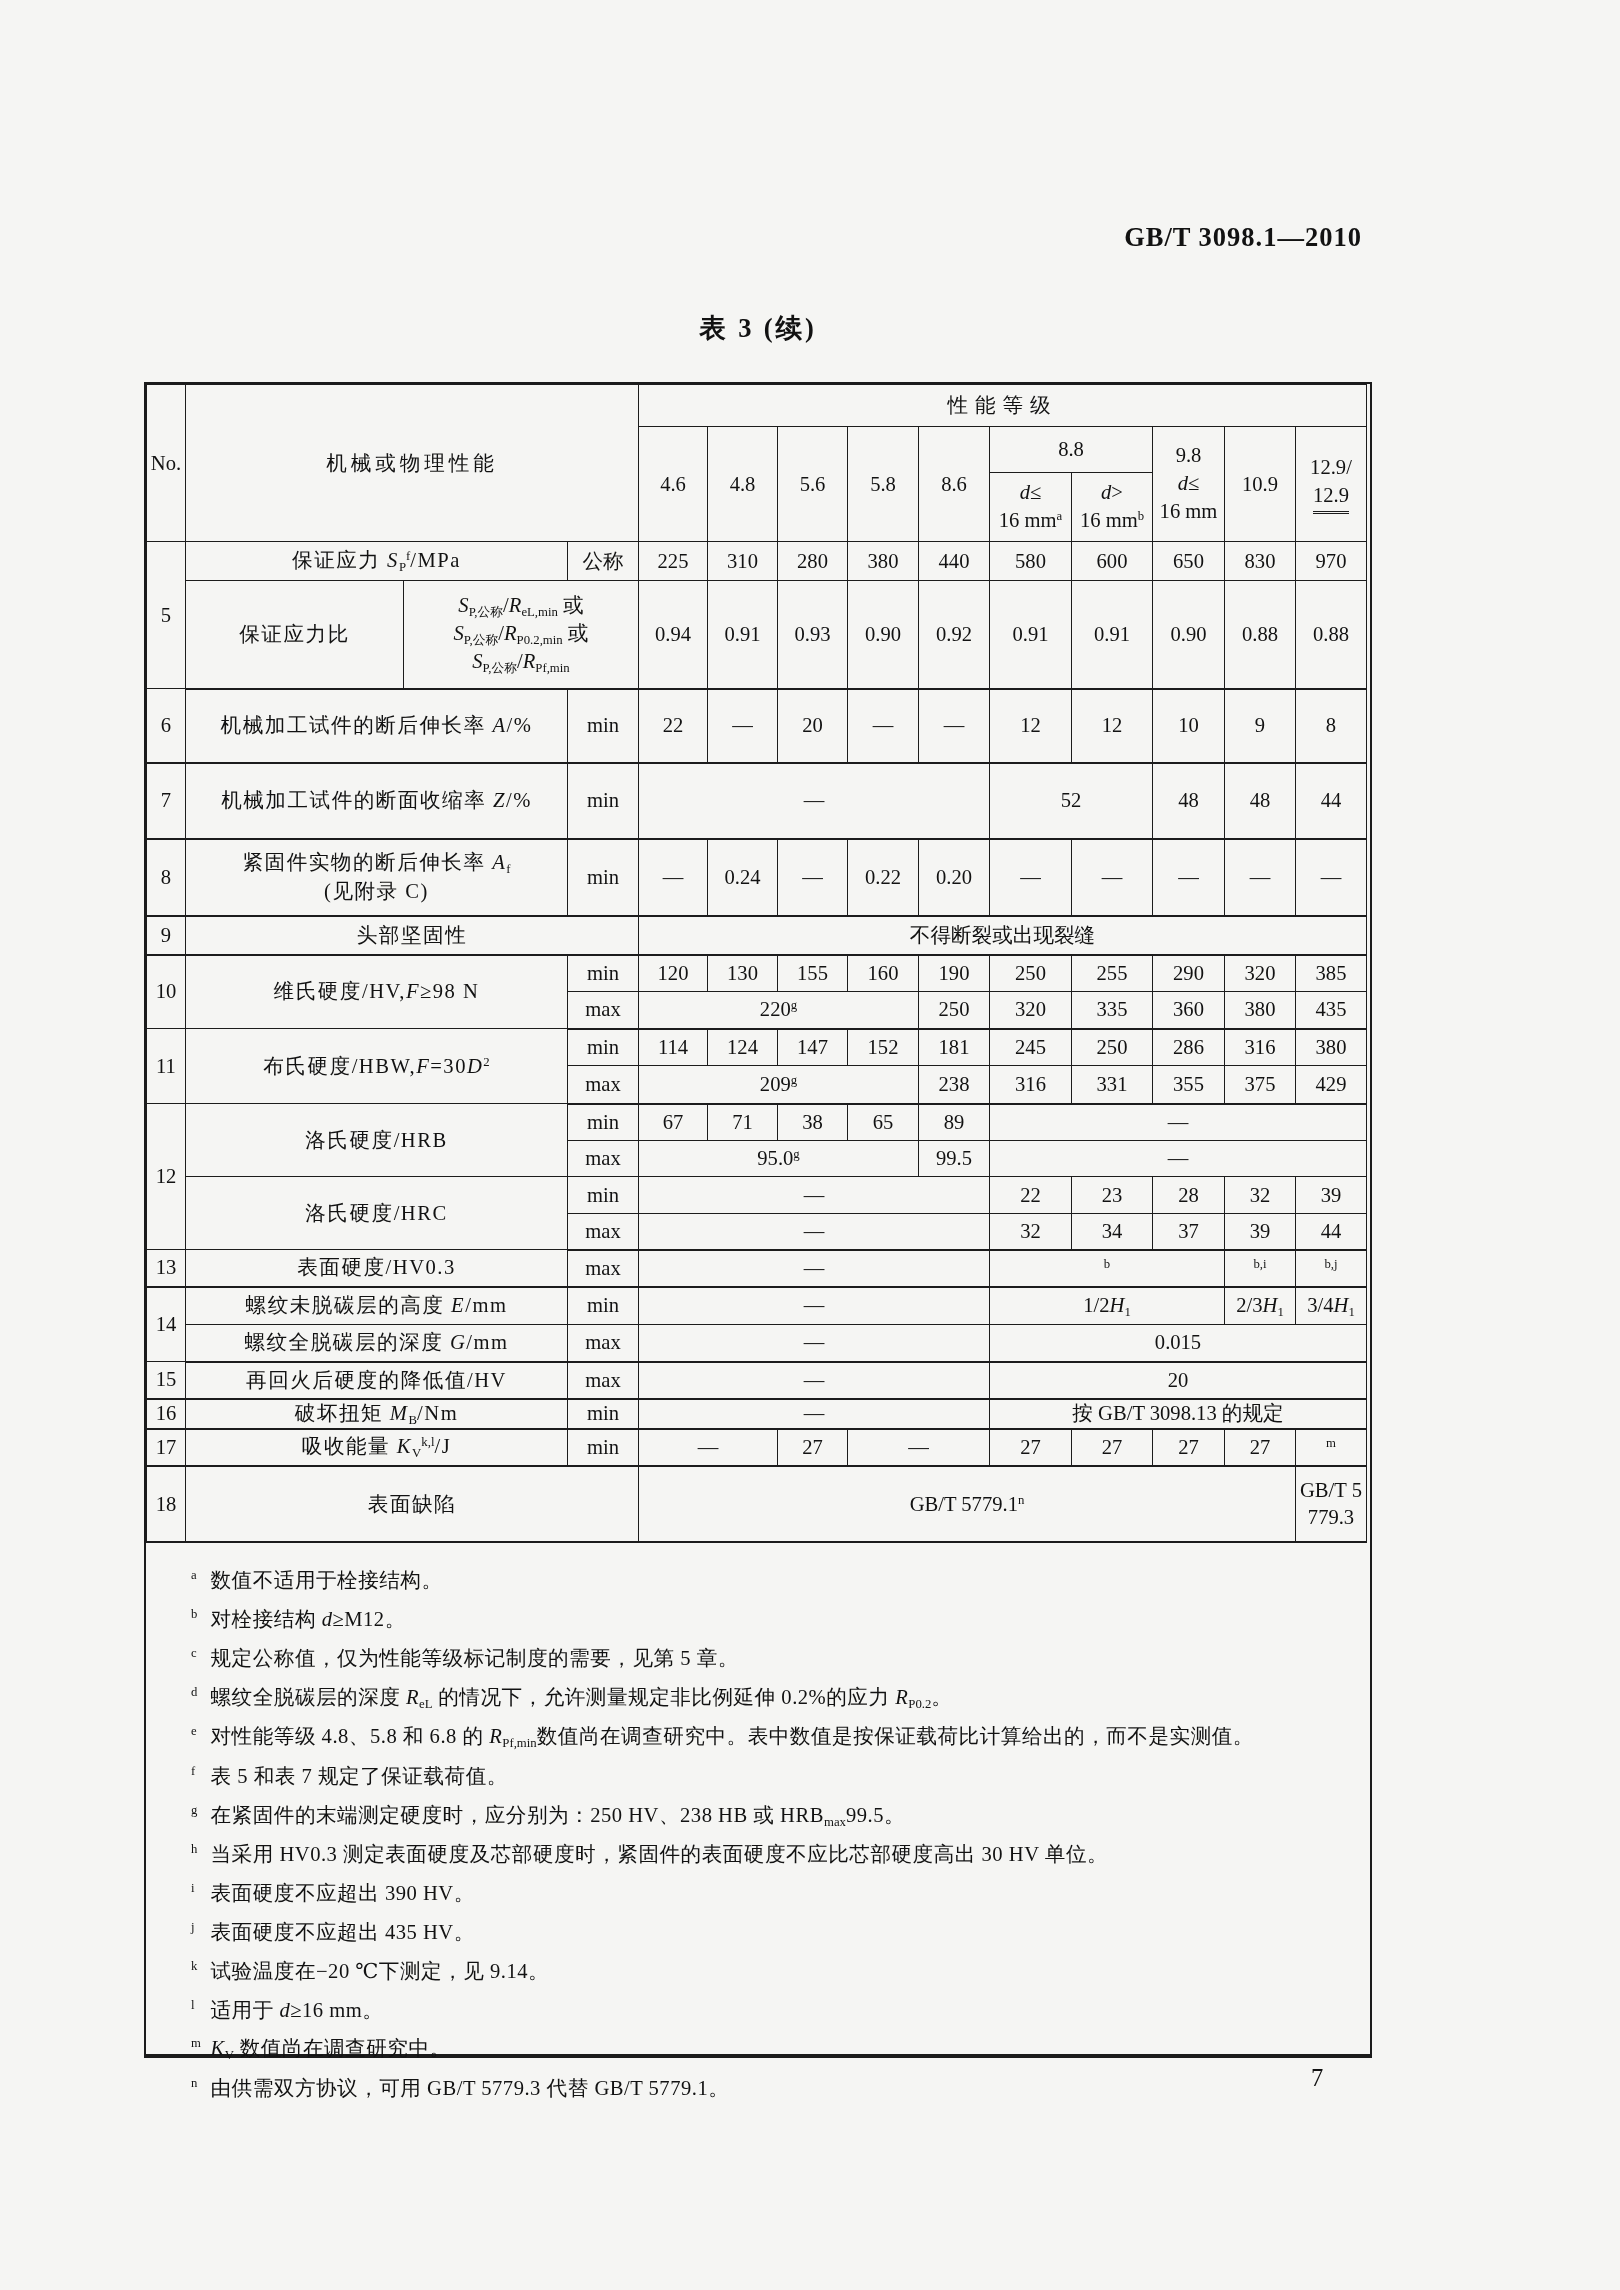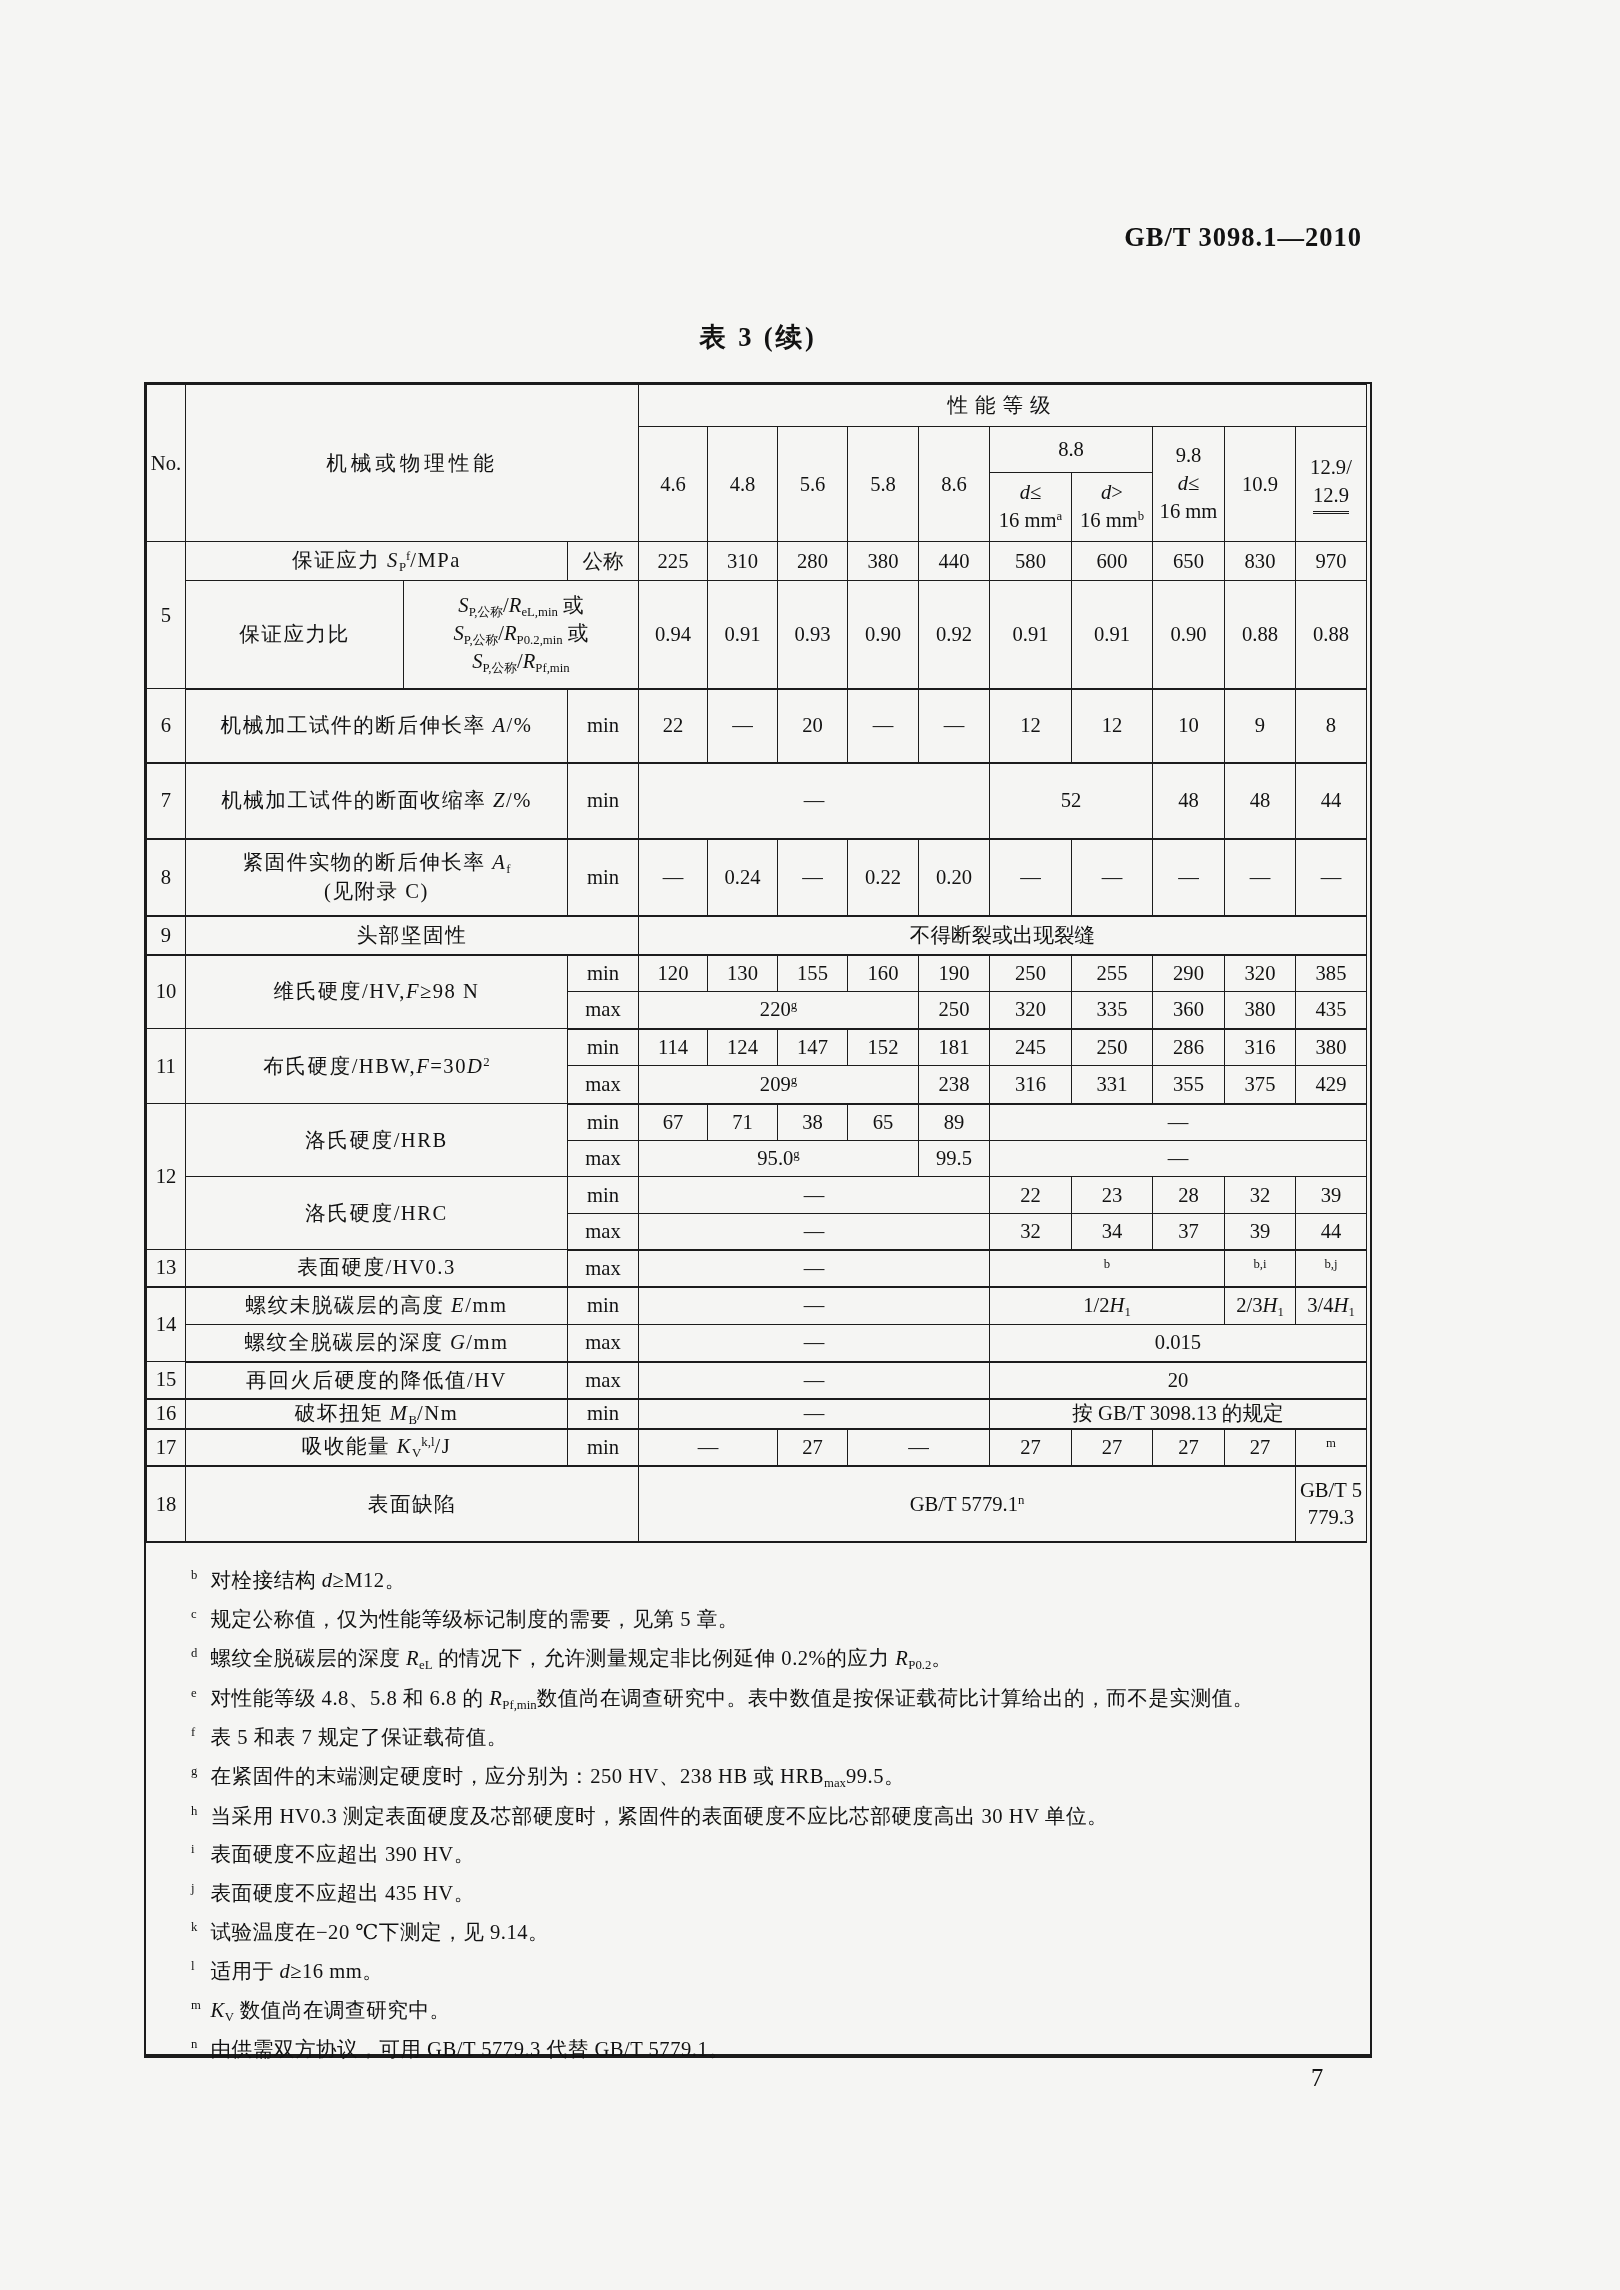--- a/index.html
+++ b/index.html
@@ -7,21 +7,21 @@
     width:1620px;height:2291px;position:relative;
     background:#f5f5f3;
     font-family:"Liberation Serif","DejaVu Serif",serif;
     color:#121212;
   }
   .doc-header{
     position:absolute;top:222px;right:258px;
     font-size:26.5px;font-weight:bold;letter-spacing:1px;
   }
   .tbl-title{
-    position:absolute;top:319px;left:144px;width:1228px;
+    position:absolute;top:310px;left:144px;width:1228px;
     text-align:center;font-size:26.5px;font-weight:bold;letter-spacing:2.9px;
   }
   .box{
     position:absolute;left:144px;top:382px;width:1228px;height:1676px;
     border:2.9px solid #1b1b1b;border-bottom-width:4.9px;box-sizing:border-box;
     background:transparent;
   }
   table.tbl{border-collapse:collapse;table-layout:fixed;margin:0;}
   table.tbl td{
     border:1.4px solid #1c1c1c;
@@ -343,20 +343,21 @@
     <tr style="height:76px" class="maj">
       <td class="no">18</td>
       <td class="lbl" colspan="3">表面缺陷</td>
       <td colspan="9"><span>GB/T 5779.1</span><span class="f-sup">n</span></td>
       <td>GB/T 5779.3</td>
     </tr>
     </tbody>
   </table>
 
   <div class="fns">
+    <div class="fn"><sup class="fnl">a</sup><span><span>数值不适用于栓接结构。</span></span></div>
     <div class="fn"><sup class="fnl">b</sup><span><span>对栓接结构 </span><span class="f-i">d</span><span>≥M12。</span></span></div>
     <div class="fn"><sup class="fnl">c</sup><span><span>规定公称值，仅为性能等级标记制度的需要，见第 5 章。</span></span></div>
     <div class="fn"><sup class="fnl">d</sup><span><span>螺纹全脱碳层的深度 </span><span class="f-i">R</span><span class="f-sub">eL</span><span> 的情况下，允许测量规定非比例延伸 0.2%的应力 </span><span class="f-i">R</span><span class="f-sub">P0.2</span><span>。</span></span></div>
     <div class="fn"><sup class="fnl">e</sup><span><span>对性能等级 4.8、5.8 和 6.8 的 </span><span class="f-i">R</span><span class="f-sub">Pf,min</span><span>数值尚在调查研究中。表中数值是按保证载荷比计算给出的，而不是实测值。</span></span></div>
     <div class="fn"><sup class="fnl">f</sup><span><span>表 5 和表 7 规定了保证载荷值。</span></span></div>
     <div class="fn"><sup class="fnl">g</sup><span><span>在紧固件的末端测定硬度时，应分别为：250 HV、238 HB 或 HRB</span><span class="f-sub">max</span><span>99.5。</span></span></div>
     <div class="fn"><sup class="fnl">h</sup><span><span>当采用 HV0.3 测定表面硬度及芯部硬度时，紧固件的表面硬度不应比芯部硬度高出 30 HV 单位。</span></span></div>
     <div class="fn"><sup class="fnl">i</sup><span><span>表面硬度不应超出 390 HV。</span></span></div>
     <div class="fn"><sup class="fnl">j</sup><span><span>表面硬度不应超出 435 HV。</span></span></div>
     <div class="fn"><sup class="fnl">k</sup><span><span>试验温度在−20 ℃下测定，见 9.14。</span></span></div>

